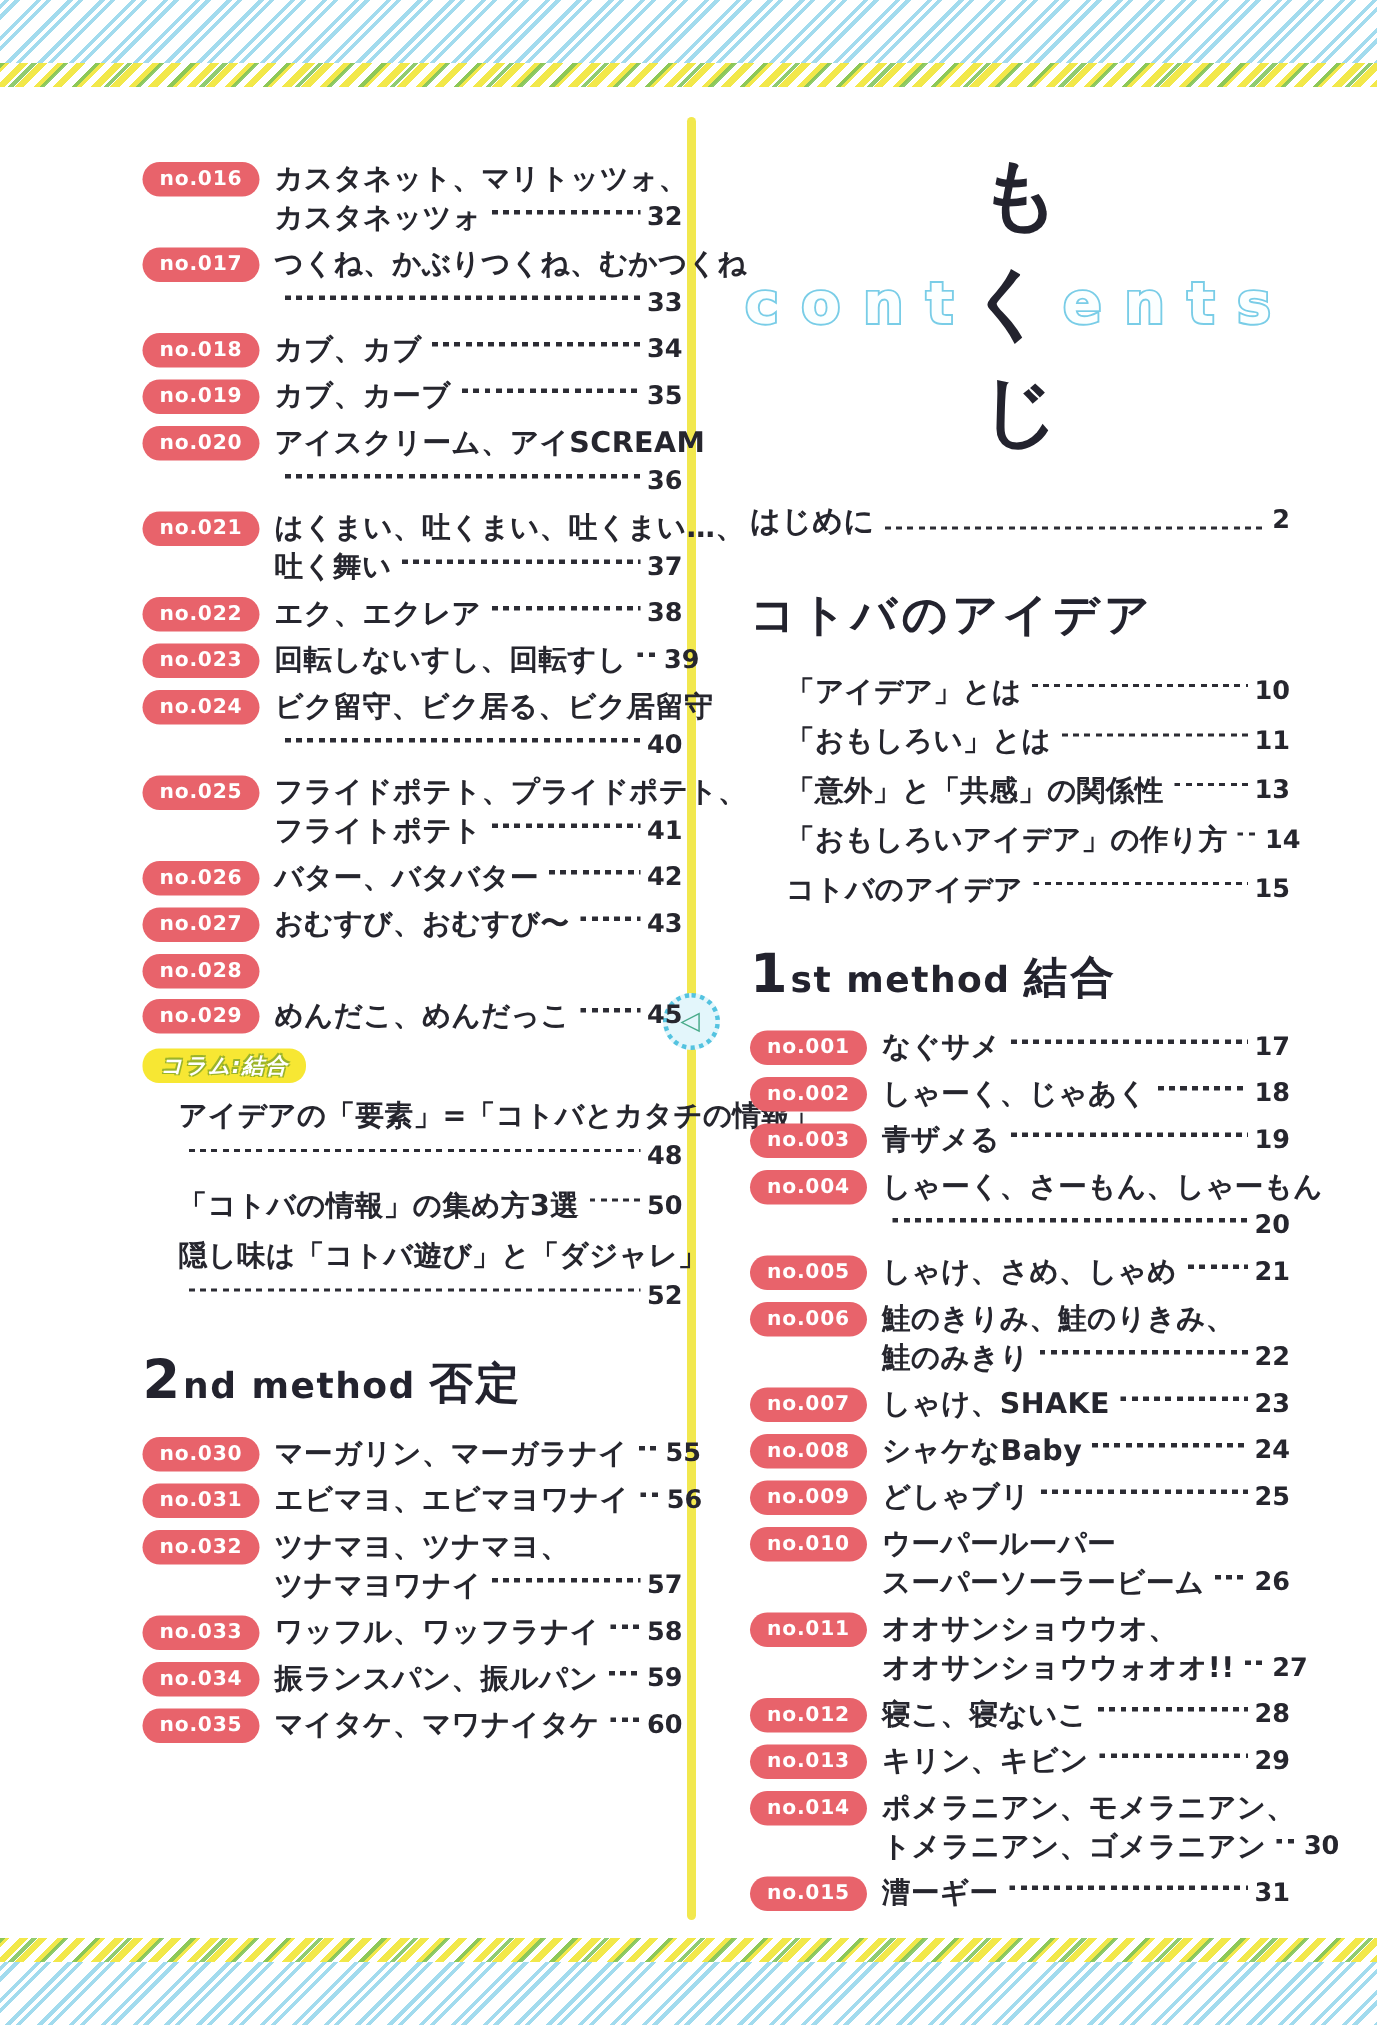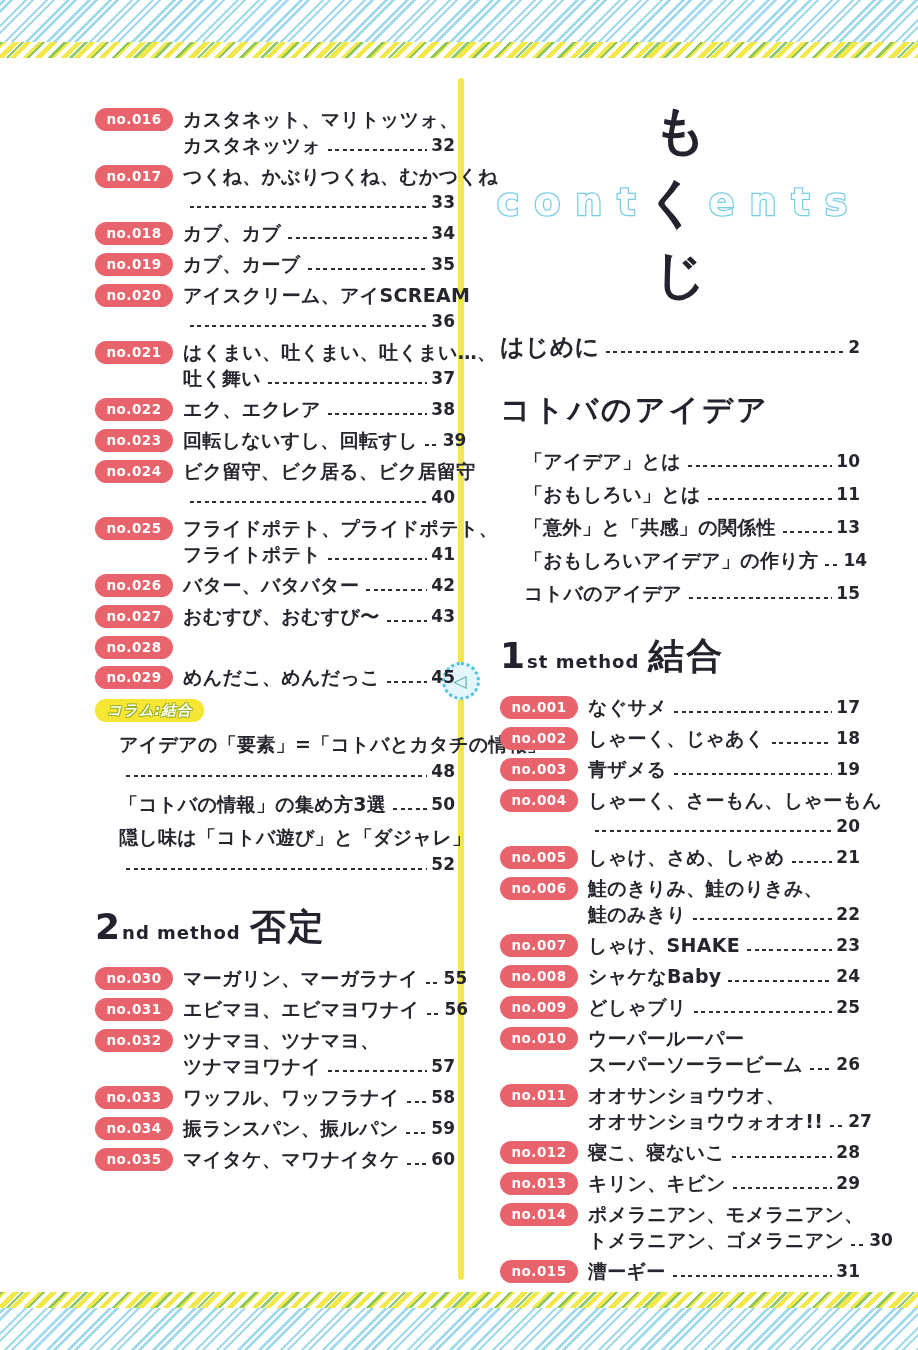--- a/index.html
+++ b/index.html
@@ -62,41 +62,41 @@
   .v-mid { font-size:52px; line-height:1; }
 
   
   .entry { display:flex; margin-bottom:5px; }
   .badge {
     flex:none; width:78px; height:23px; margin:2px 10px 0 0;
     background:#e8636b; color:#ffffff; border-radius:12px;
     font-size:13.5px; line-height:23px; text-align:center; letter-spacing:.5px;
   }
   .lines { flex:1 1 auto; display:flex; flex-direction:column; min-width:0; }
-  .line { display:flex; align-items:flex-end; min-height:26px; }
+  .line { display:flex; align-items:center; min-height:26px; }
   .txt { white-space:nowrap; font-size:19px; letter-spacing:.3px; line-height:26px; }
   .leader {
     flex:1 1 auto; min-width:14px; height:2.5px; margin:0 4px 7px 7px;
     background:repeating-linear-gradient(to right, #2c2c34 0 4px, rgba(0,0,0,0) 4px 7.5px);
   }
   .pg { font-size:17px; line-height:26px; }
 
   .plain-item { margin:0 0 6px 24px; }
   .plain-item .line { min-height:27px; }
 
   
   .intro-row { display:flex; align-items:flex-end; margin:0 0 4px 0; }
-  .intro-row .txt { font-size:24px; }
+  .intro-row .txt { font-size:20px; }
 
   
   .sec-h { font-size:30px; letter-spacing:3px; margin:30px 0 16px; color:#23232e; }
   .method-h { display:flex; align-items:baseline; margin:26px 0 13px; color:#23232e; }
   .m-num   { font-size:36px; line-height:1; }
-  .m-sub   { font-size:18px; margin-left:2px; letter-spacing:1px; }
-  .m-kanji { font-size:36px; margin-left:9px; letter-spacing:2px; }
+  .m-sub   { font-size:24px; margin-left:2px; letter-spacing:1px; }
+  .m-kanji { font-size:29px; margin-left:9px; letter-spacing:2px; }
 
   
   .col-badge {
     display:inline-block; background:#f7e733; border-radius:11px;
     padding:2px 12px; font-size:14.5px; letter-spacing:1px; color:#ffffff;
     text-shadow:-1px -1px 0 #9ab32a, 1px -1px 0 #9ab32a, -1px 1px 0 #9ab32a, 1px 1px 0 #9ab32a;
     margin:4px 0 8px;
     font-style:italic;
   }
   .left-top-pad { padding-top:10px; }

